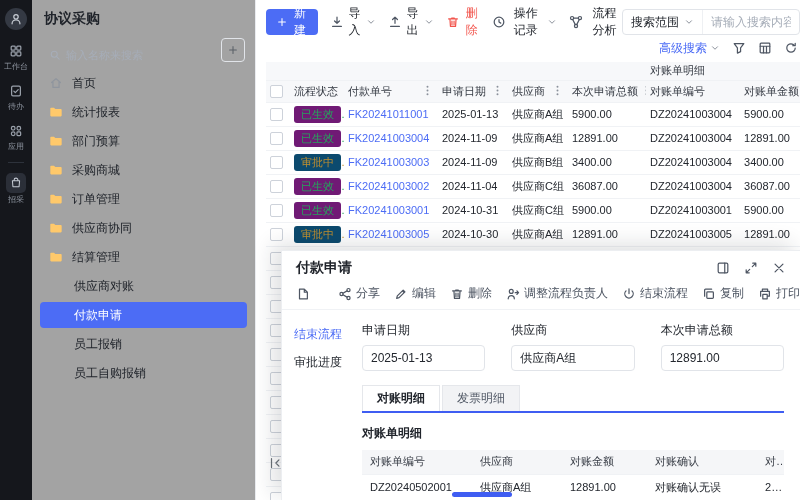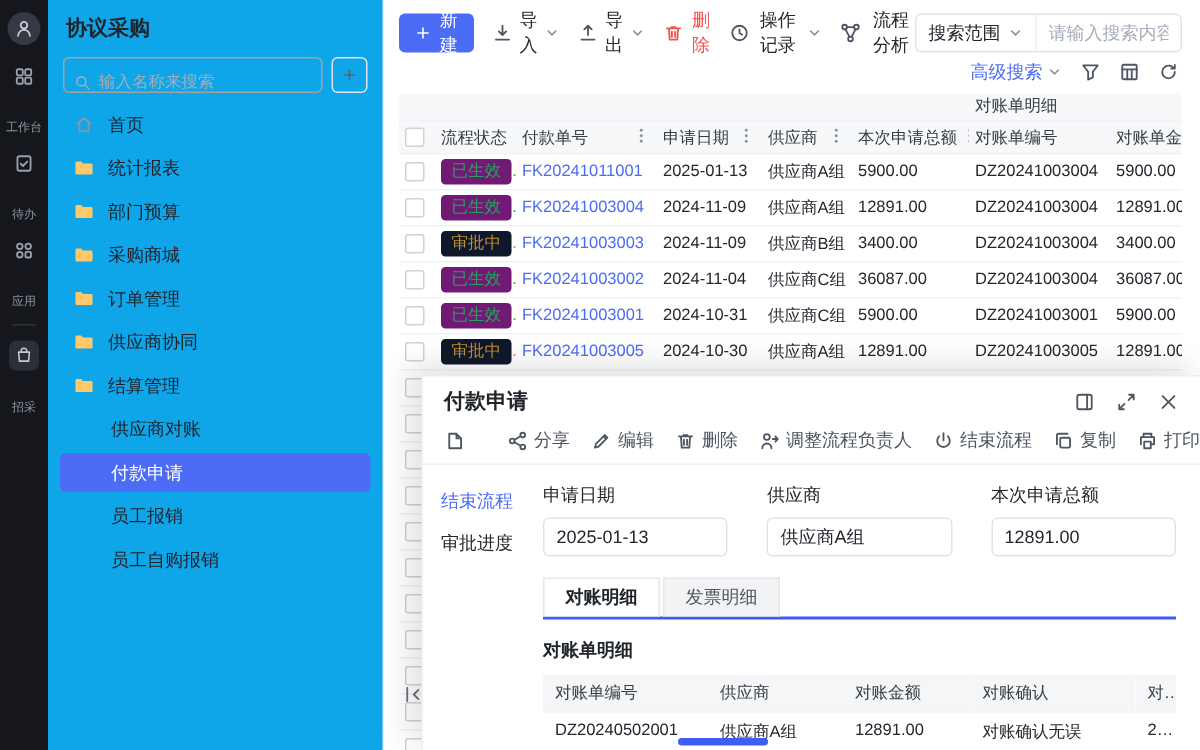--- a/index.html
+++ b/index.html
@@ -12,42 +12,42 @@
 [data-interactable="true"]{cursor:pointer}
 .app{display:flex;width:800px;height:500px}
 
 
 .rail{flex:0 0 32px;background:#15171c;display:flex;flex-direction:column;align-items:center;padding:8px 0 10px;overflow:hidden}
 .avatar{width:22px;height:22px;border-radius:50%;background:#343943;color:#c7ccd4;display:flex;align-items:center;justify-content:center;margin-bottom:12px;flex:0 0 auto}
 .rail-items{display:flex;flex-direction:column;align-items:center}
 .rail-item{display:flex;flex-direction:column;align-items:center;margin-bottom:10px;color:#9aa1ab}
 .rail-item .ric{width:18px;height:18px;display:flex;align-items:center;justify-content:center}
 .rail-item.app .ric{width:20px;height:20px;border-radius:5px;background:#2b2f38;color:#c3c9d2}
-.rlabel{font-size:8px;line-height:10px;margin-top:20px;color:#8d949f;white-space:nowrap}
+.rlabel{font-size:8px;line-height:10px;margin-top:2px;color:#8d949f;white-space:nowrap}
 .rail-divider{width:16px;height:1px;background:#2d323b;margin:0 0 10px}
 
 
-.sidebar{flex:0 0 143px;border-right:1px solid #e9ebef;display:flex;flex-direction:column;padding-top:10px;background:#0ea5e9}
+.sidebar{flex:0 0 143px;border-right:1px solid #e9ebef;display:flex;flex-direction:column;padding-top:10px;background:#a3a3a3}
 .sb-title{font-size:14px;font-weight:bold;padding:0 12px 10px}
 .sb-search{display:flex;gap:6px;padding:0 10px 8px}
 .sinput-wrap{flex:1;height:24px;border:1px solid #a3a3a3;border-radius:4px;display:flex;align-items:flex-end;gap:5px;padding:0 6px;color:#a6adb8;min-width:0}
 .sinput-wrap input{flex:1;min-width:0;font-size:11px}
 .sb-add{flex:0 0 24px;height:24px;border:1px solid #e1e4e9;border-radius:4px;display:flex;align-items:center;justify-content:center;color:#5b6168}
 .menu{flex:1;padding:0 8px;overflow:hidden}
 .menu-item{height:26px;border-radius:4px;display:flex;align-items:center;gap:8px;padding:0 8px;margin-bottom:3px;color:#20242b}
 .menu-item .mic{width:16px;height:16px;display:flex;align-items:center;justify-content:center;color:#8f959e}
 .menu-item .mic.folder{color:#ffc96b}
 .menu-item.child{padding-left:34px}
 .menu-item.active{background:#4c6cf5;color:#fff}
 .mlabel{white-space:nowrap;overflow:hidden;text-overflow:ellipsis}
 .sb-footer{height:36px;border-top:1px solid #e9ebef;display:flex;align-items:center;gap:6px;padding:0 12px;color:#20242b}
 .sb-footer .mic{color:#5b6168;display:flex}
 
 
-.main{flex:1;position:relative;display:flex;flex-direction:column;padding:8px 12px 0 10px;min-width:0;background:#fff}
+.main{flex:1;position:relative;display:flex;flex-direction:column;padding:8px 0 0 10px;min-width:0;background:#fff}
 .toolbar{display:flex;align-items:center;height:28px}
 .tb-left{display:flex;align-items:center;gap:12px}
 .btn-primary{height:26px;background:#4c6cf5;color:#fff;border-radius:4px;display:flex;align-items:center;gap:4px;padding:0 10px}
 .btn-primary .ti{color:#fff;display:flex}
 .tbtn{display:flex;align-items:center;gap:4px;color:#23272e}
 .tbtn .ti{color:#4e5663;display:flex}
 .tbtn.danger,.tbtn.danger .ti{color:#f2544c}
 .caret{display:flex;color:#8b919b;margin-left:1px}
 .search-box{margin-left:auto;display:flex;align-items:center;height:26px;border:1px solid #e1e4e9;border-radius:4px;background:#fff}
 .scope{display:flex;align-items:center;gap:4px;padding:0 8px;height:100%;border-right:1px solid #eef0f3;color:#23272e;white-space:nowrap}
@@ -63,21 +63,21 @@
 .ptable thead th{background:#f7f8fa;color:#363b44}
 .ptable tr.group-row th{height:18px}
 .ptable tr.head-row th{height:22px}
 .ptable tbody td{height:24px;color:#23272e}
 .gh{text-align:center;position:relative;color:#363b44}
 .thc{display:flex;align-items:flex-start;justify-content:space-between;gap:2px}
 .thc .dots{color:#8b919b;display:flex}
 .cb{display:inline-block;width:13px;height:13px;border:1px solid #cdd2da;border-radius:2px;background:#fff;vertical-align:middle}
 .badge{display:inline-block;padding:1px 7px;border-radius:3px;font-size:11px;line-height:15px}
 .badge.success{background:#701a75;color:#27a35c}
-.badge.warning{background:#0f172a;color:#c08f2f}
+.badge.warning{background:#0c4a6e;color:#c08f2f}
 a.link{color:#4c6cf5;text-decoration:none}
 .collapse-btn{position:absolute;left:2px;bottom:30px;color:#6a7078;z-index:1;display:flex}
 
 
 .detail{position:absolute;left:25px;right:0;top:250px;bottom:0;background:#fff;box-shadow:-8px -6px 20px rgba(31,35,41,.14);border-top:1px solid #eceef1;border-left:1px solid #eceef1;display:flex;flex-direction:column;z-index:5}
 .d-header{display:flex;align-items:center;padding:8px 14px 4px}
 .d-title{font-size:14px;font-weight:bold}
 .d-hicons{margin-left:auto;display:flex;gap:14px;color:#4e5663}
 .d-hicons span{display:flex}
 .d-toolbar{display:flex;align-items:center;gap:14px;padding:4px 14px 7px;color:#4e5663;border-bottom:1px solid #f0f2f5}

